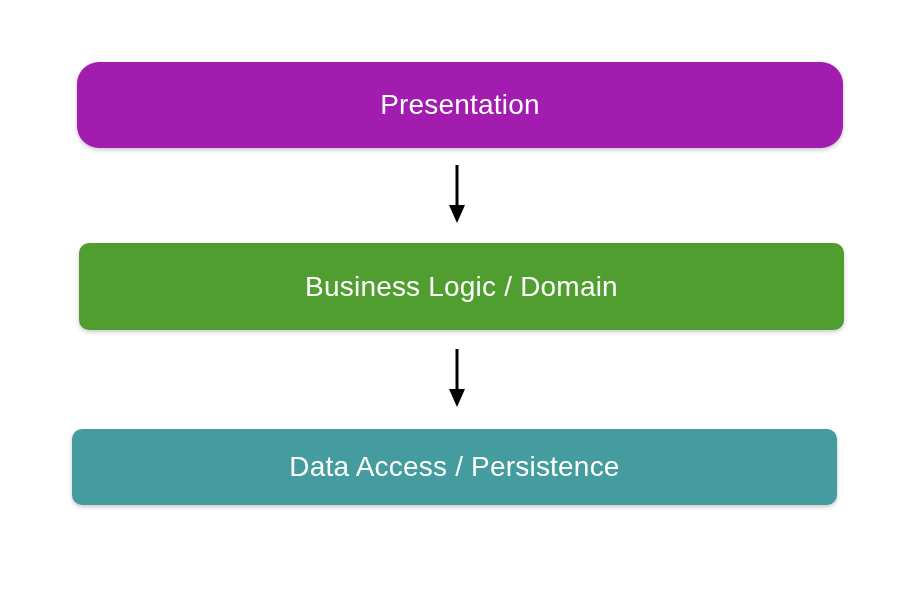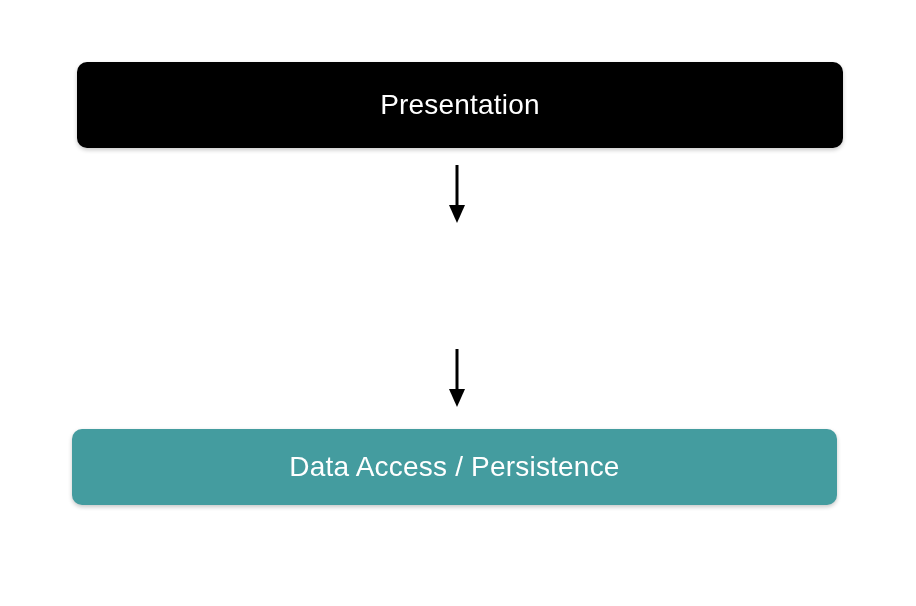--- a/index.html
+++ b/index.html
@@ -53,29 +53,32 @@
     height: 58px;
   }
   .arrow--first { top: 165px; }
   .arrow--second { top: 349px; }
 </style>
 </head>
 <body>
 
 <div class="canvas">
 
-  <div class="layer-box layer-box--presentation" style="background-color: #000000;">
+  <div class="layer-box layer-box--presentation" style="background-color: #a21caf; border-radius: 22px;">
     <span>Presentation</span>
   </div>
 
   <svg class="arrow arrow--first" viewBox="0 0 20 58" xmlns="http://www.w3.org/2000/svg">
     <line x1="10" y1="0" x2="10" y2="42" stroke="#000000" stroke-width="3"></line>
     <polygon points="2,40 18,40 10,58" fill="#000000"></polygon>
   </svg>
 
+  <div class="layer-box layer-box--business" style="background-color: rgb(79, 158, 47);">
+    <span>Business Logic / Domain</span>
+  </div>
 
   <svg class="arrow arrow--second" viewBox="0 0 20 58" xmlns="http://www.w3.org/2000/svg">
     <line x1="10" y1="0" x2="10" y2="42" stroke="#000000" stroke-width="3"></line>
     <polygon points="2,40 18,40 10,58" fill="#000000"></polygon>
   </svg>
 
   <div class="layer-box layer-box--data" style="background-color: rgb(68, 156, 159);">
     <span>Data Access / Persistence</span>
   </div>
 

